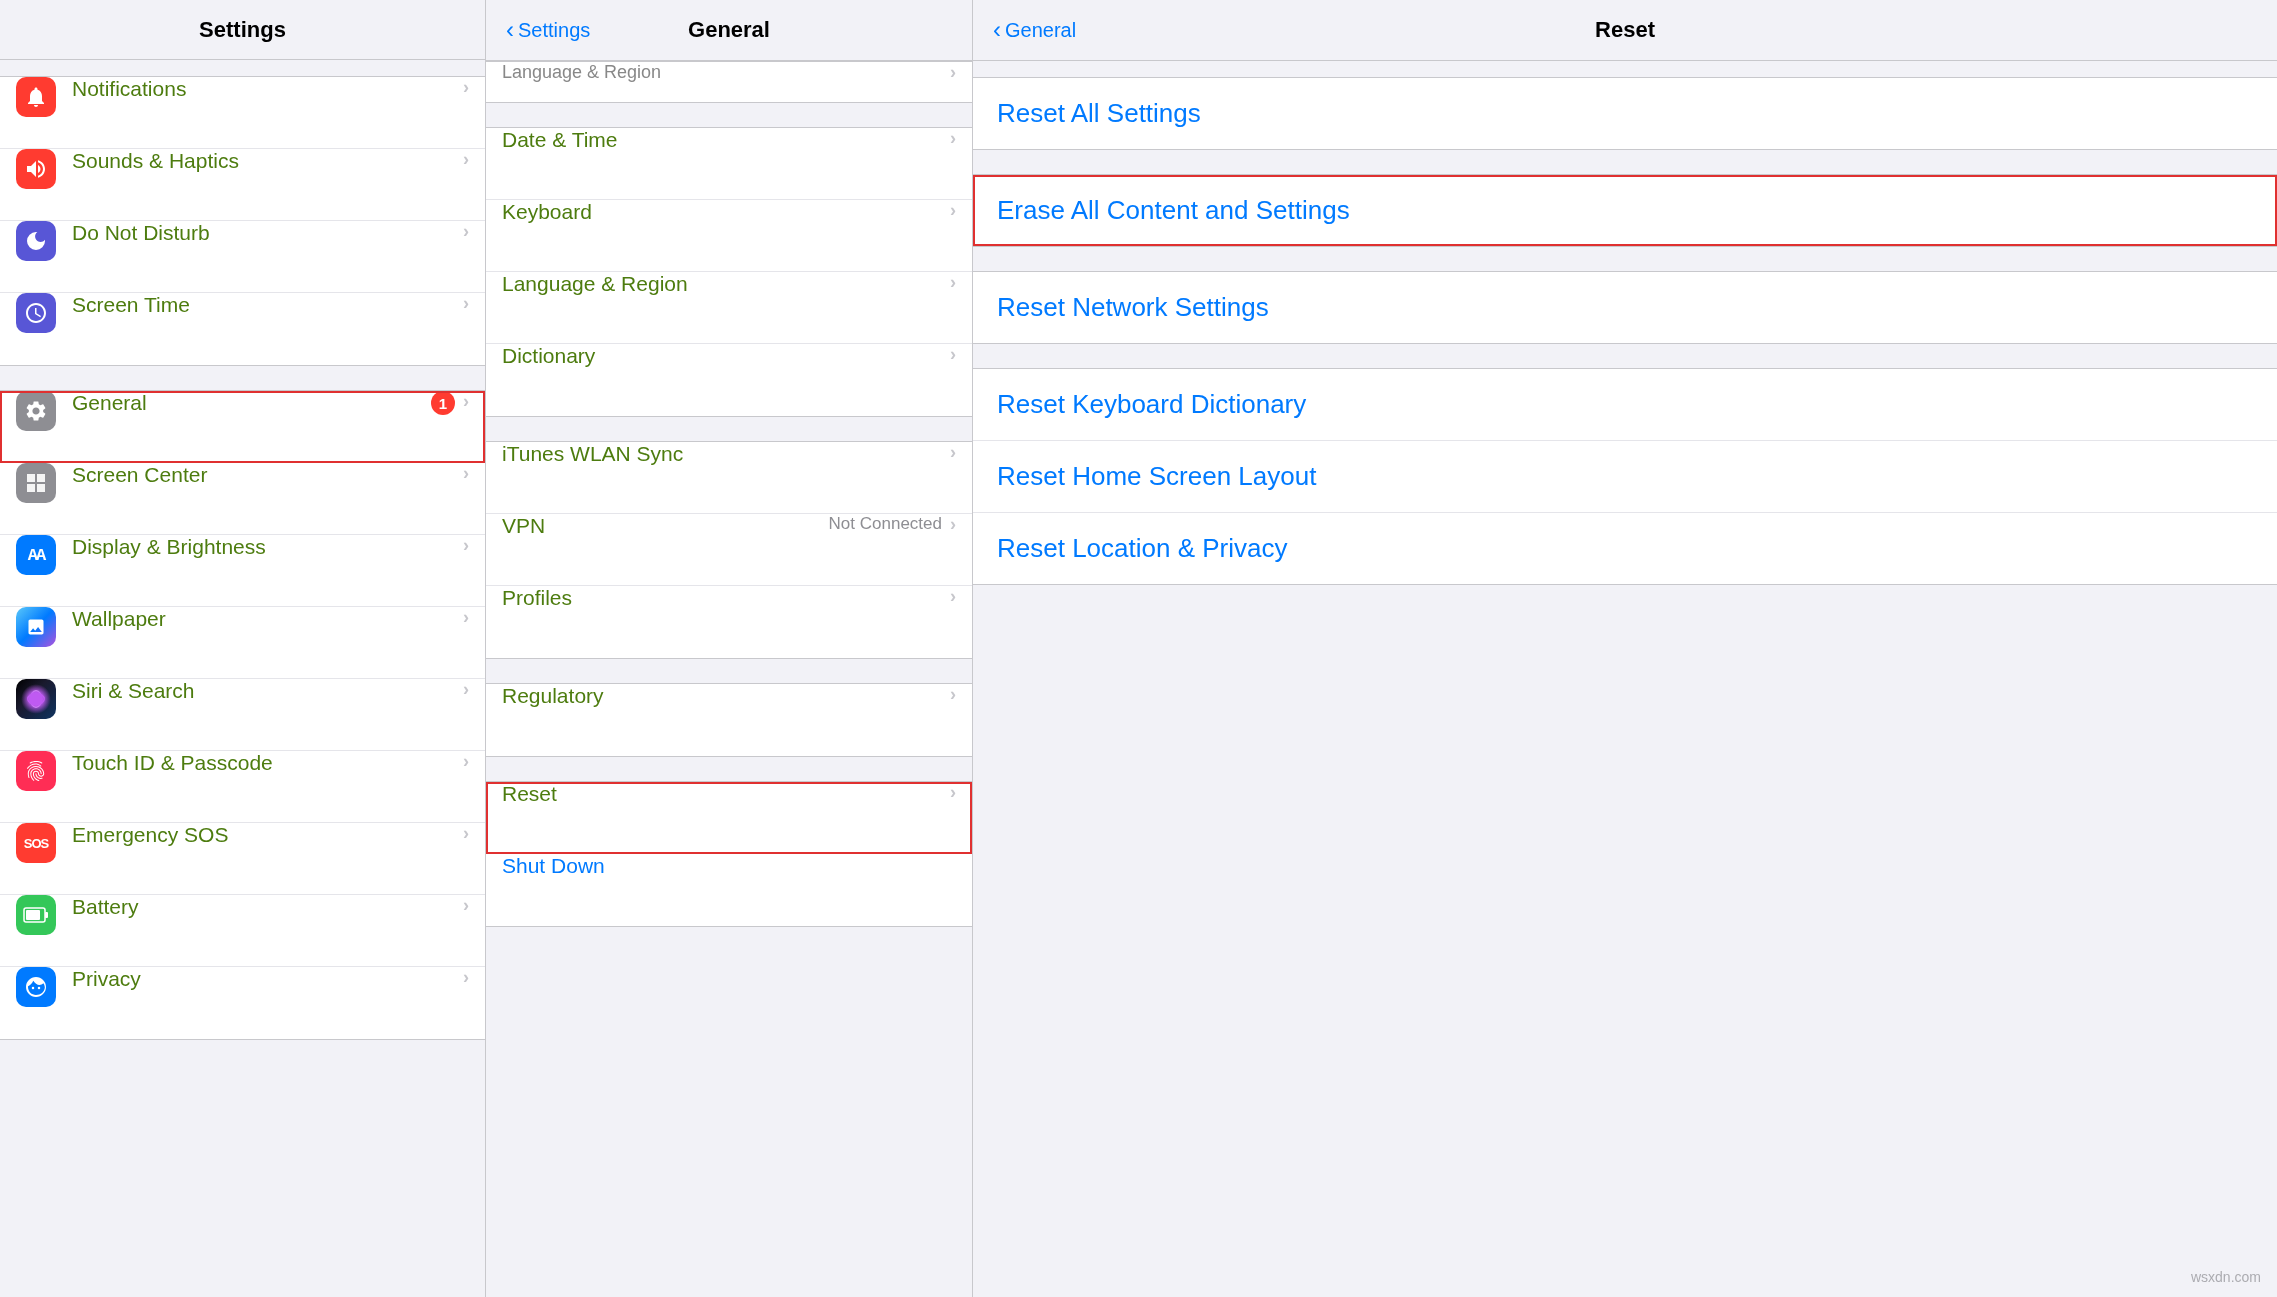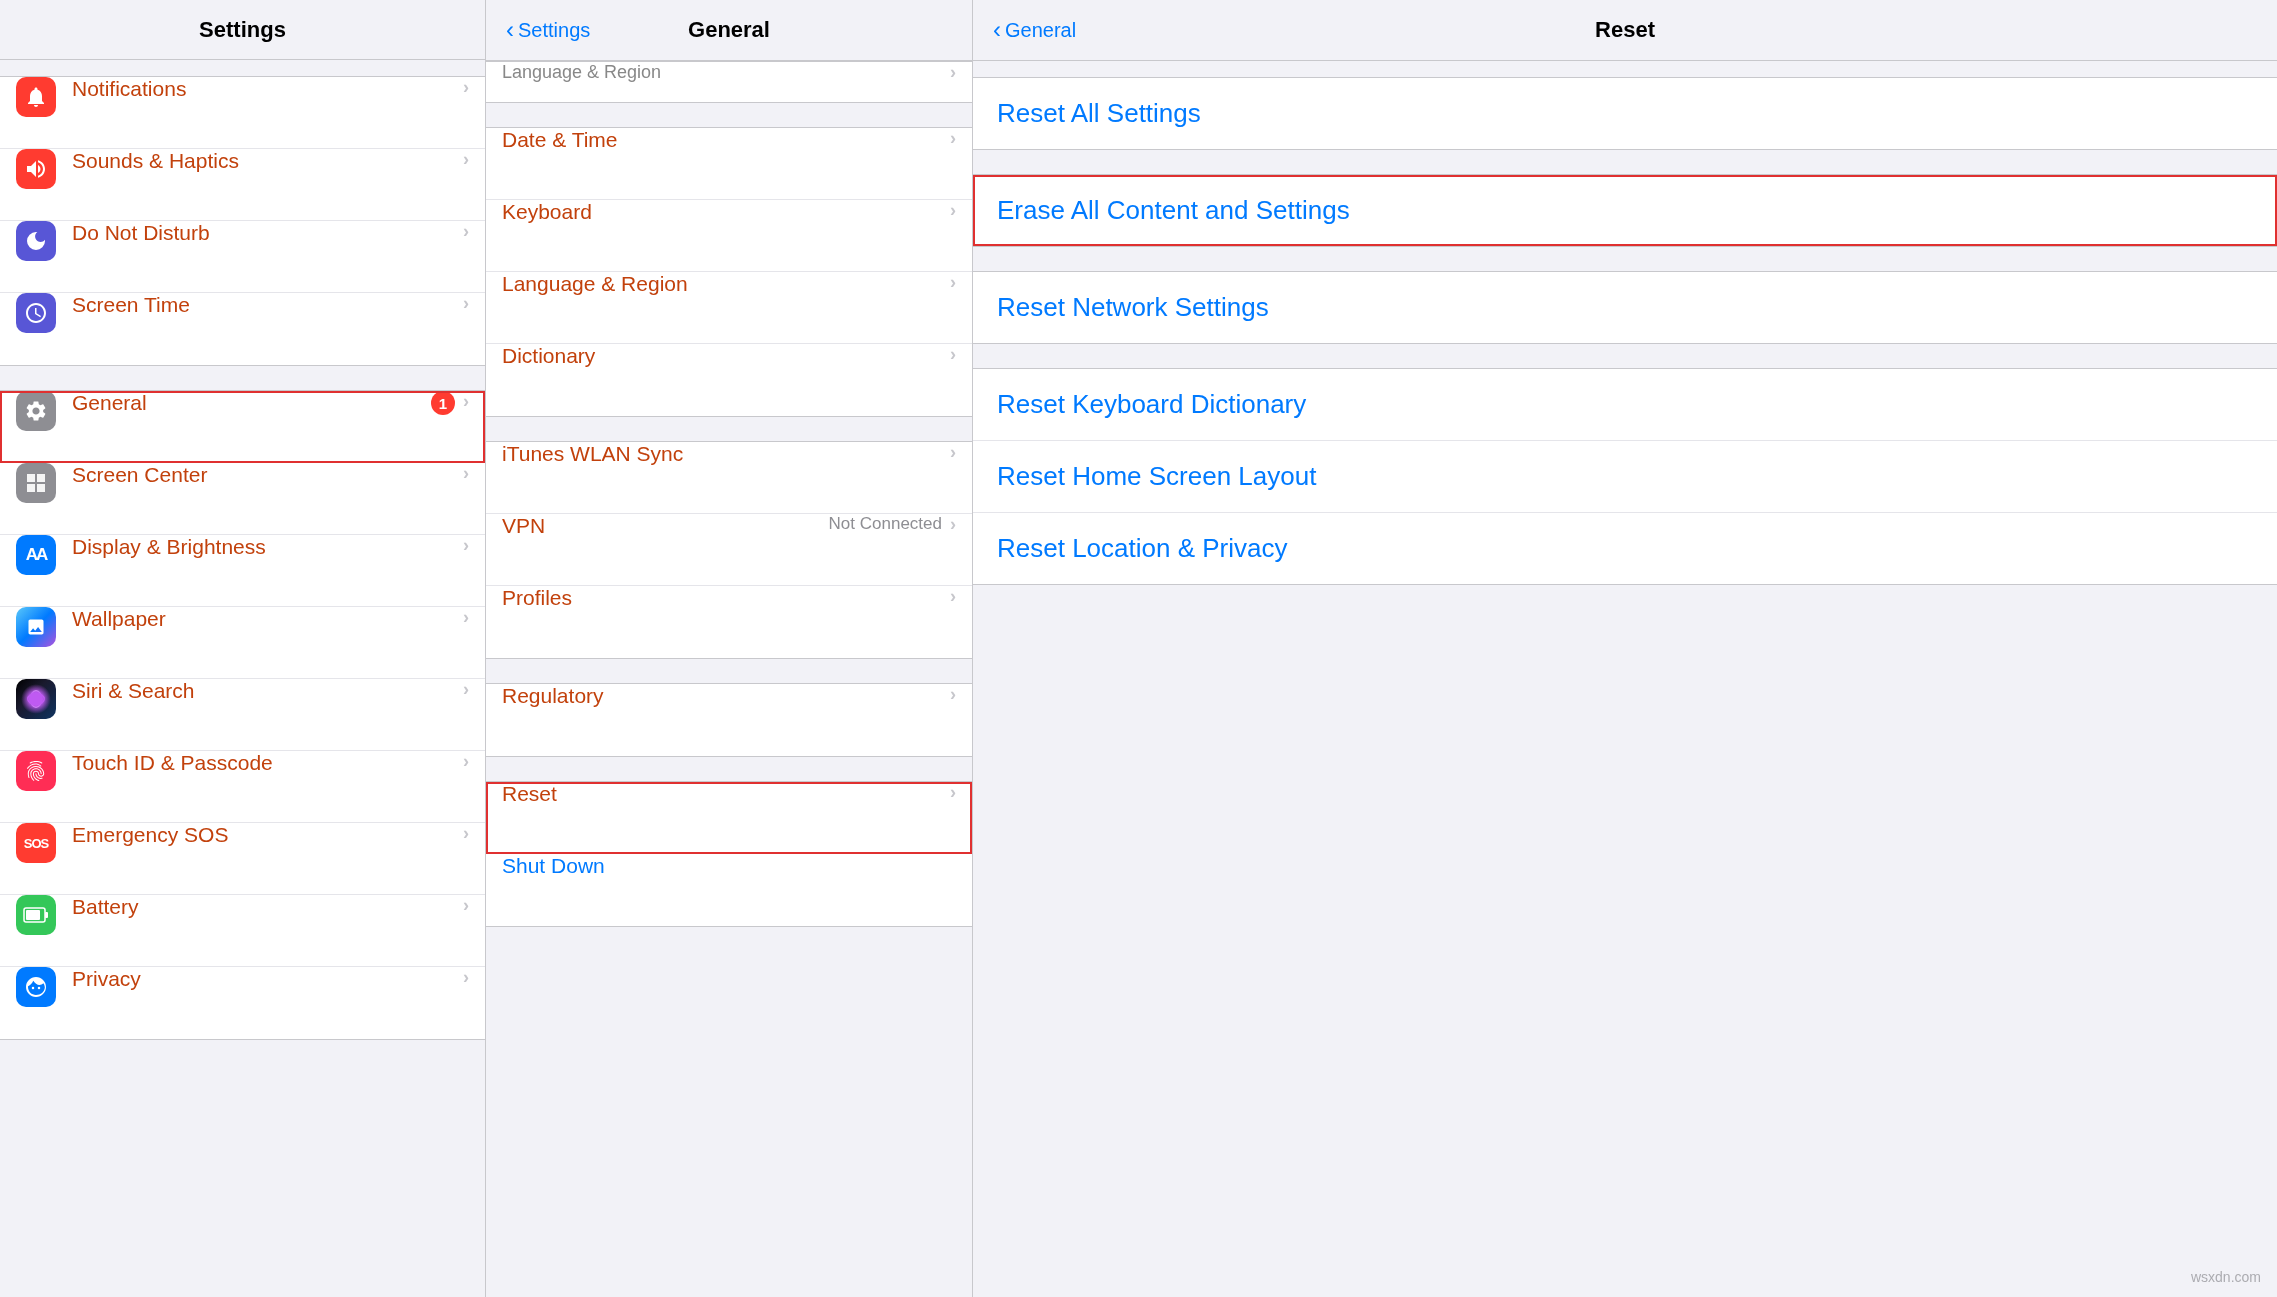--- a/index.html
+++ b/index.html
@@ -110,21 +110,21 @@
       align-items: center;
       justify-content: center;
       flex-shrink: 0;
       font-size: 22px;
       color: #fff;
     }
 
     .row-label {
       flex: 1;
       font-size: 21px;
-      color: #c2410c;
+      color: #4d7c0f;
     }
 
     .row-badge {
       background: #ff3b30;
       color: #fff;
       font-size: 15px;
       font-weight: 600;
       border-radius: 12px;
       min-width: 24px;
       height: 24px;
@@ -144,21 +144,21 @@
     .chevron-right {
       font-size: 18px;
       color: #c7c7cc;
       font-weight: 600;
     }
 
     
     .icon-red { background: #ff3b30; }
     .icon-red2 { background: #ff3b30; }
     .icon-green { background: #34c759; }
-    .icon-blue { background: #007aff; }
+    .icon-blue { background: #007aff; font-family: Liberation Mono, monospace; }
     .icon-indigo { background: #5856d6; }
     .icon-pink { background: #ff2d55; }
     .icon-gray { background: #8e8e93; }
     .icon-sos { background: #ff3b30; border-radius: 10px; font-size: 14px; font-weight: 700; letter-spacing: -1px; }
     .icon-siri {
       background: linear-gradient(135deg, #000 0%, #1a1a2e 40%, #16213e 60%, #0f3460 100%);
       position: relative;
       overflow: hidden;
     }
     .icon-siri::after {

